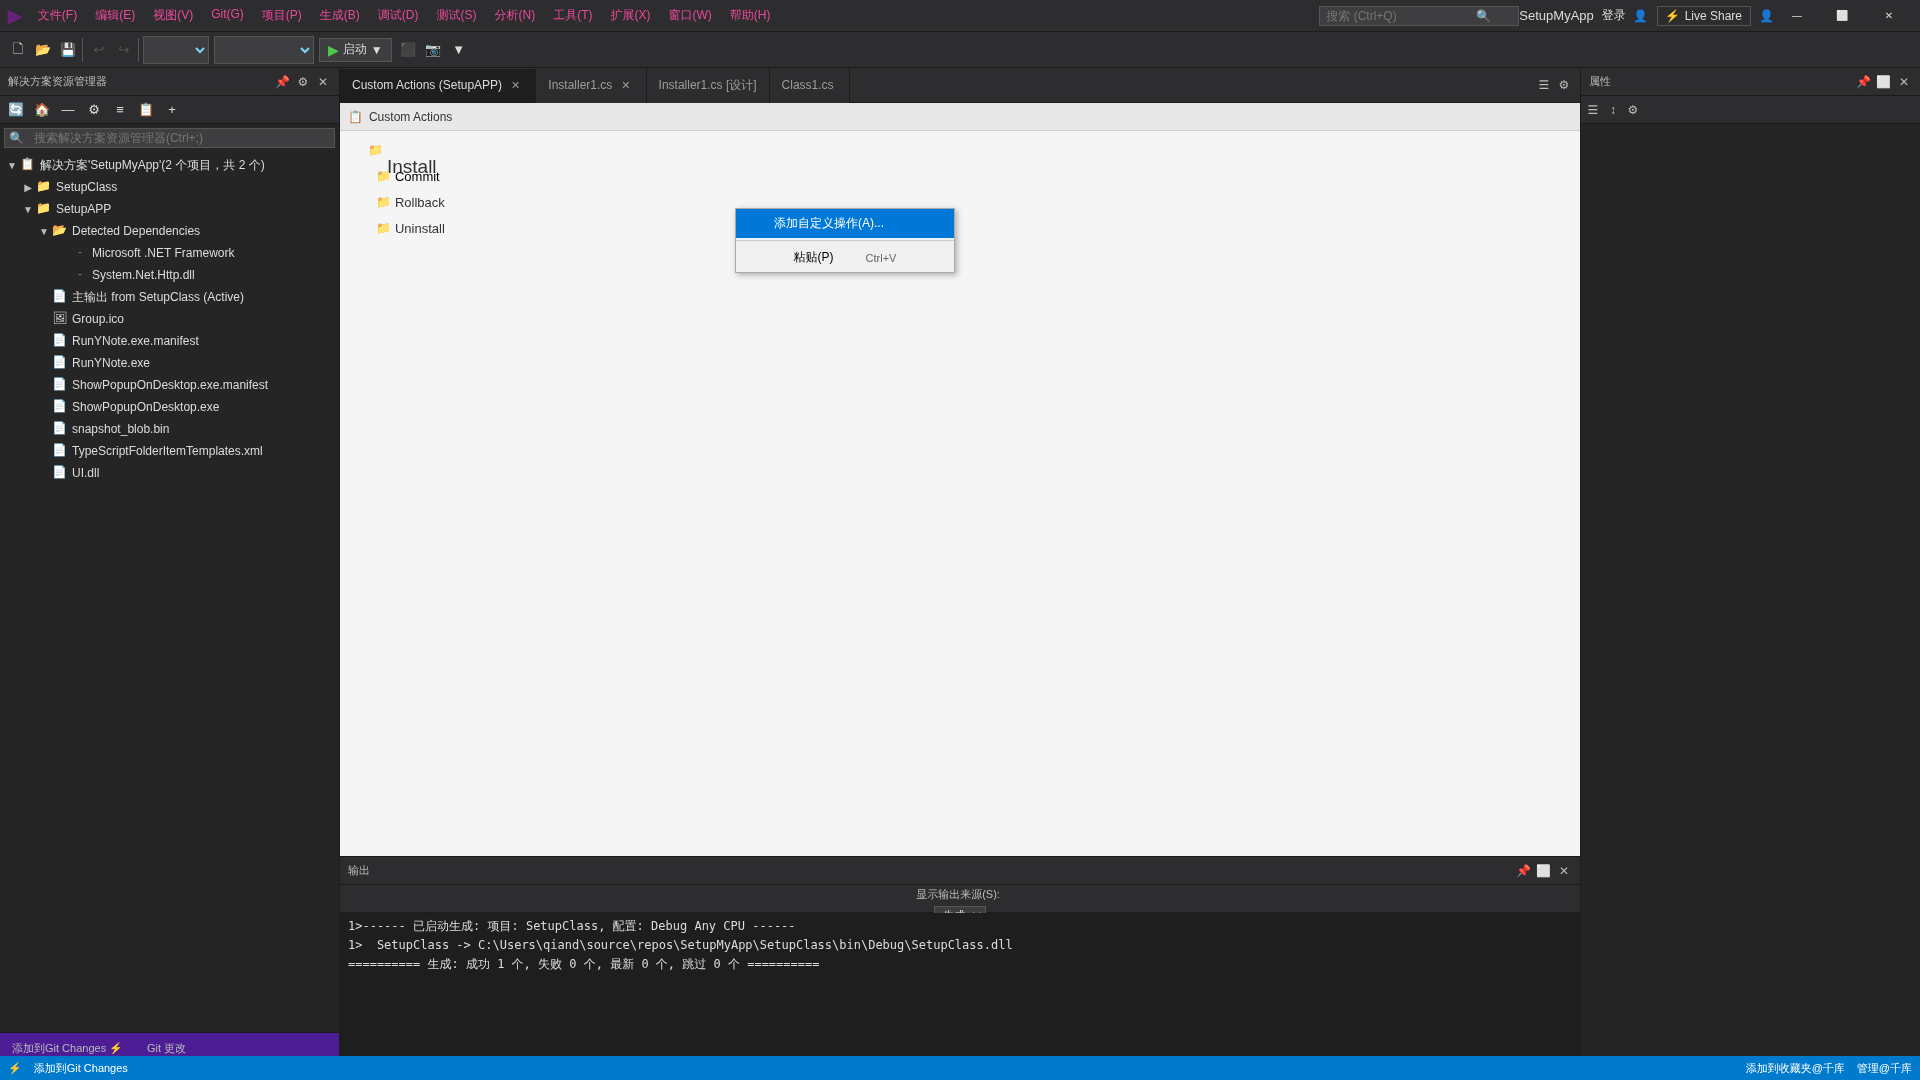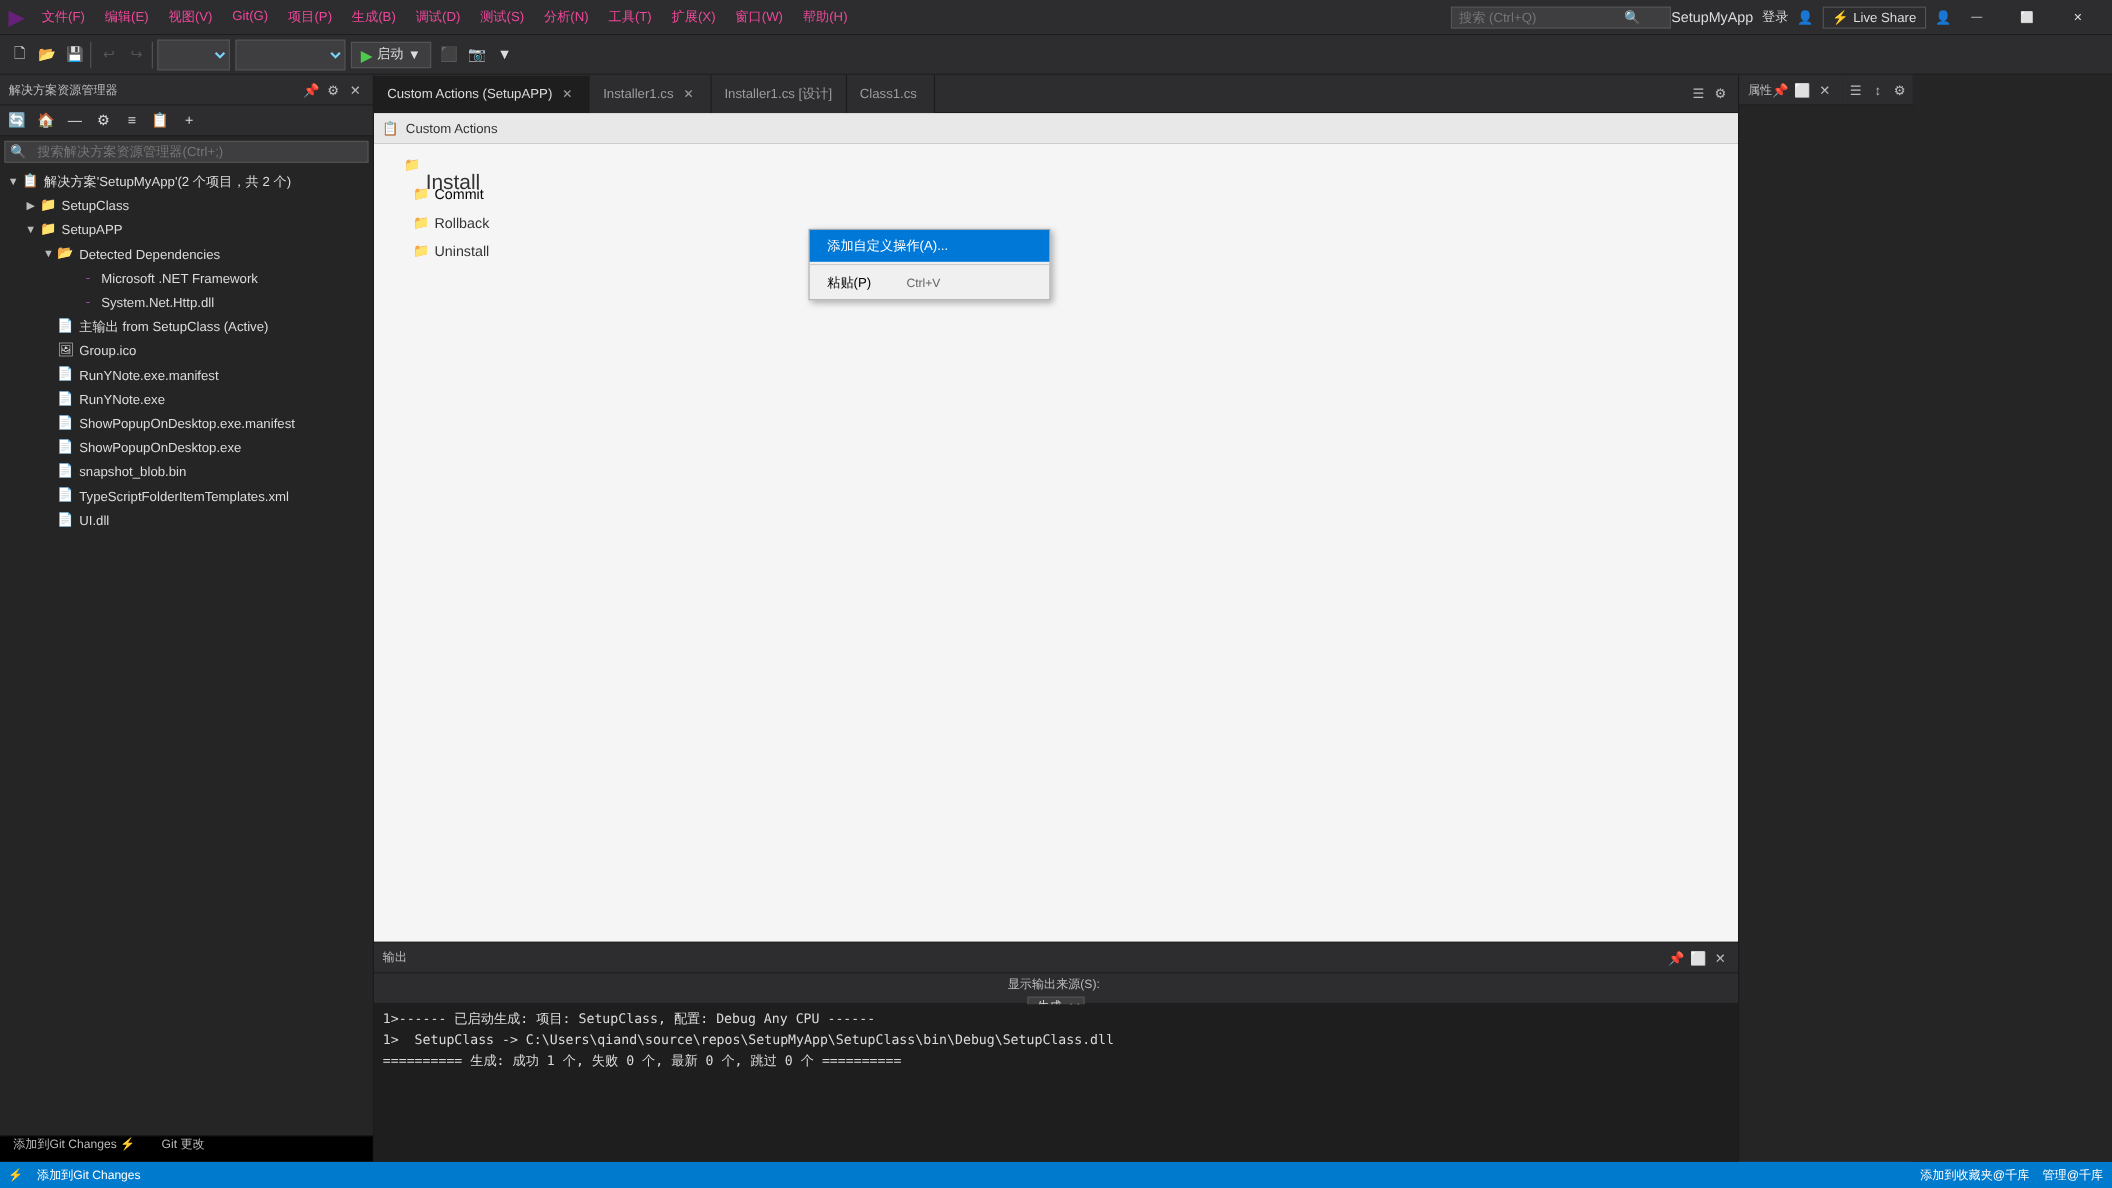--- a/index.html
+++ b/index.html
@@ -310,21 +310,21 @@
       z-index: 100;
       min-width: 220px;
     }
     .ctx-item {
       padding: 6px 16px;
       font-size: 12px;
       color: #000;
       cursor: pointer;
       display: flex;
       align-items: center;
-      justify-content: flex-start;
+      justify-content: center;
     }
     .ctx-item:hover, .ctx-item.highlighted {
       background: #0078d7;
       color: #fff;
     }
     .ctx-separator {
       height: 1px;
       background: #ccc;
       margin: 2px 0;
     }
@@ -391,20 +391,21 @@
       position: relative;
     }
     .output-line { line-height: 1.6; white-space: pre; }
 
     
     #properties-panel {
       width: 340px;
       background: #252526;
       border-left: 1px solid #1b1b1c;
       display: flex;
+      flex-direction: column;
     }
     .props-header {
       background: #2d2d30;
       padding: 4px 8px;
       font-size: 11px;
       color: #bbb;
       display: flex;
       align-items: center;
       justify-content: space-between;
       height: 28px;
@@ -621,21 +622,21 @@
         <span>TypeScriptFolderItemTemplates.xml</span>
       </div>
 
       <div class="tree-item" style="padding-left:36px;">
         <span class="tree-arrow"></span>
         <span class="tree-icon file-icon">📄</span>
         <span>UI.dll</span>
       </div>
     </div>
 
-    <div style="display:flex; height:24px; background:#000000; border-top:1px solid #1b1b1c; align-items:flex-start;">
+    <div style="display:flex; height:24px; background:#4c1d95; border-top:1px solid #1b1b1c; align-items:flex-end;">
       <span style="padding:0 12px; font-size:11px; color:#bbb; cursor:pointer;">添加到Git Changes ⚡</span>
       <span style="padding:0 12px; font-size:11px; color:#bbb; cursor:pointer;">Git 更改</span>
     </div>
   </div>
 
   <div id="editor-area">
     <div class="tab-bar">
       <div class="tab active">
         <span>Custom Actions (SetupAPP)</span>
         <span class="tab-close">✕</span>

